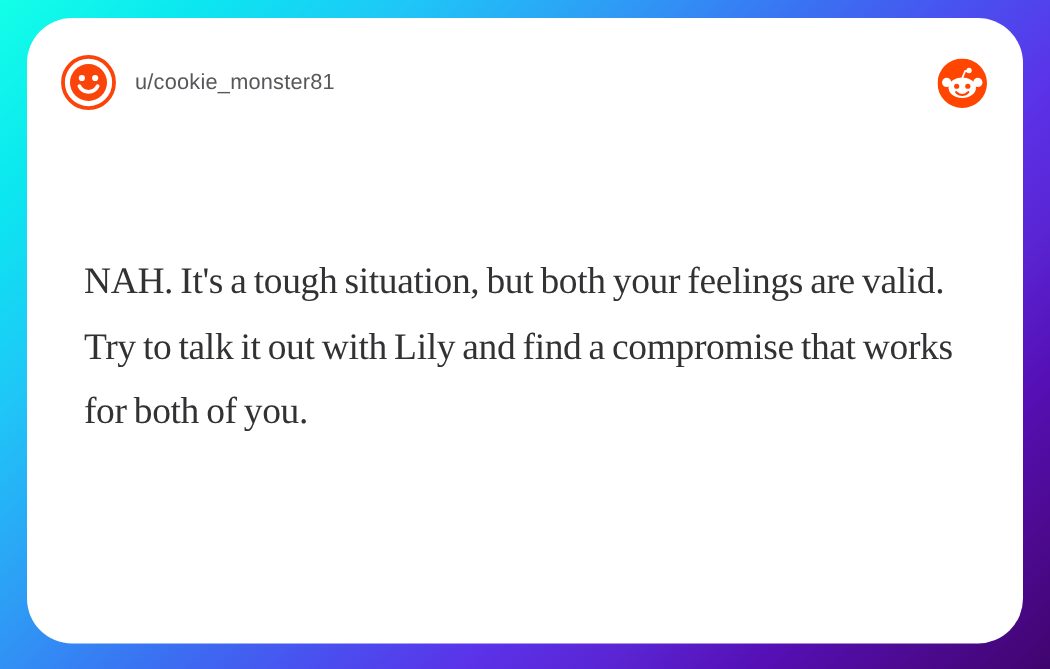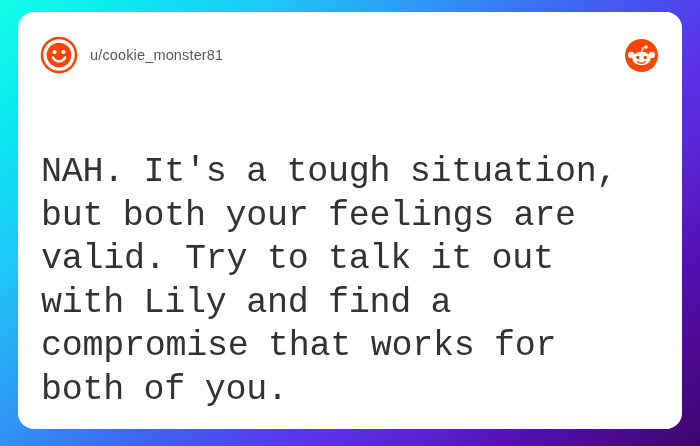--- a/index.html
+++ b/index.html
@@ -36,21 +36,21 @@
   }
 
   
   #card {
     position: absolute;
     left: 18px;
     top: 12px;
     width: 664px;
     height: 417px;
     background: #ffffff;
-    border-radius: 16px;
+    border-radius: 30px;
     box-sizing: border-box;
     overflow: hidden;
   }
 
   
   .card-header {
     position: absolute;
     left: 0;
     top: 0;
     width: 100%;
@@ -95,26 +95,26 @@
   .card-body {
     position: absolute;
     left: 0;
     top: 86px;
     right: 0;
     padding: 52px 28px 0 22px;
     box-sizing: border-box;
   }
 
   .body-text {
-    margin: 1px;
-    font-size: 35px;
+    margin: 16px;
+    font-size: 25px;
     line-height: 43.5px;
     letter-spacing: -0.25px;
     color: #323235;
-    font-family: Liberation Mono, monospace;
+    font-family: Liberation Serif, serif;
     word-spacing: -1.2px;
   }
 </style>
 </head>
 <body>
 
 <div id="backdrop">
 
   <div id="card">
 

